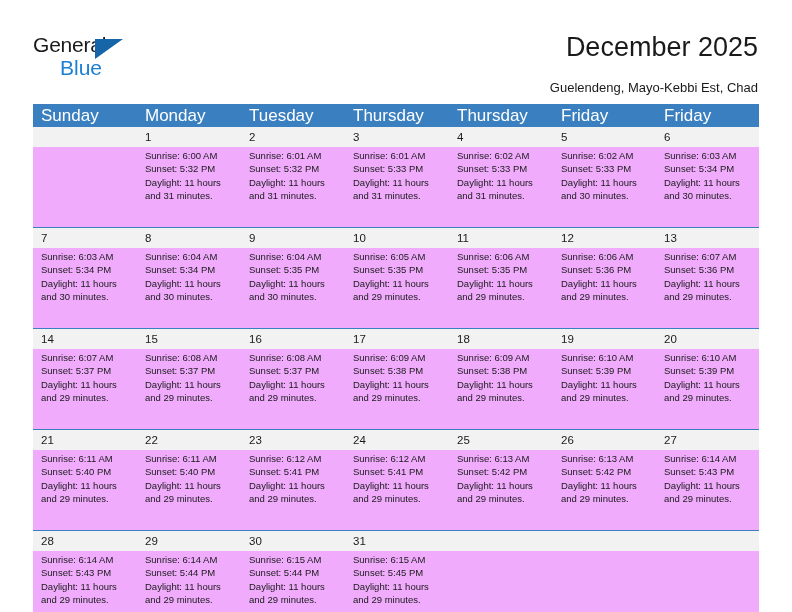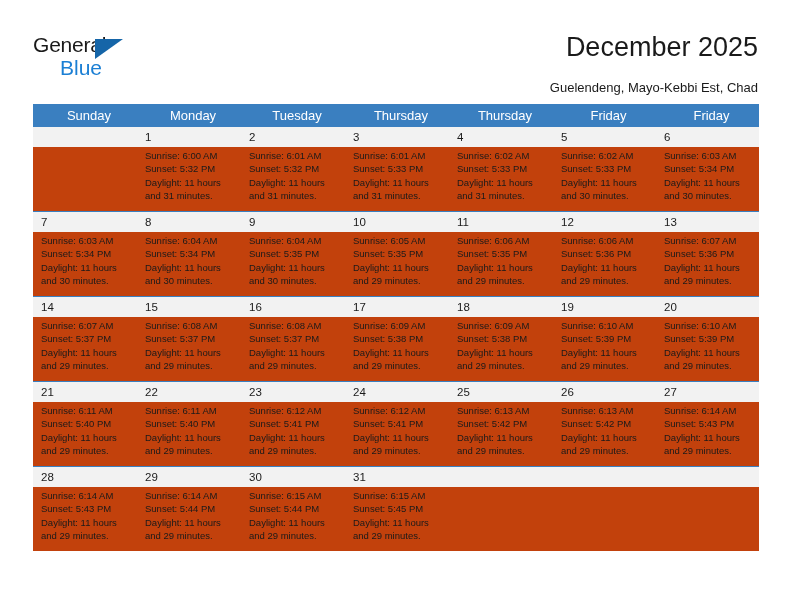--- a/index.html
+++ b/index.html
@@ -95,23 +95,23 @@
     width: 726px;
   }
   .cal-table {
     width: 726px;
     border-collapse: collapse;
     table-layout: fixed;
   }
   .cal-table th {
     background: #3a7fc0;
     color: #ffffff;
-    font-size: 13px;
+    font-size: 17px;
     font-weight: normal;
-    text-align: center;
+    text-align: left;
     padding: 5px 0 5px 8px;
     height: 11px;
     line-height: 13px;
   }
   .week-sep td {
     height: 0;
     padding: 0;
     border-top: 1px solid #3a7fc0;
     font-size: 0;
     line-height: 0;
@@ -122,24 +122,24 @@
     color: #1a1a1a;
     padding: 4px 0 3px 8px;
     line-height: 13px;
     vertical-align: top;
     height: 13px;
   }
   .daynum-row td.empty {
     background: #f2f2f2;
   }
   .info-row td {
-    background: #c2410c;
+    background: #f0abfc;
     font-size: 9.5px;
     color: #1a1a1a;
-    padding: 2px 8px 4px 8px;
+    padding: 2px 8px 20px 8px;
     line-height: 13.4px;
     vertical-align: top;
     height: 58px;
   }
   .info-line {
     display: block;
     white-space: nowrap;
   }
   .info-wrap {
     display: block;

